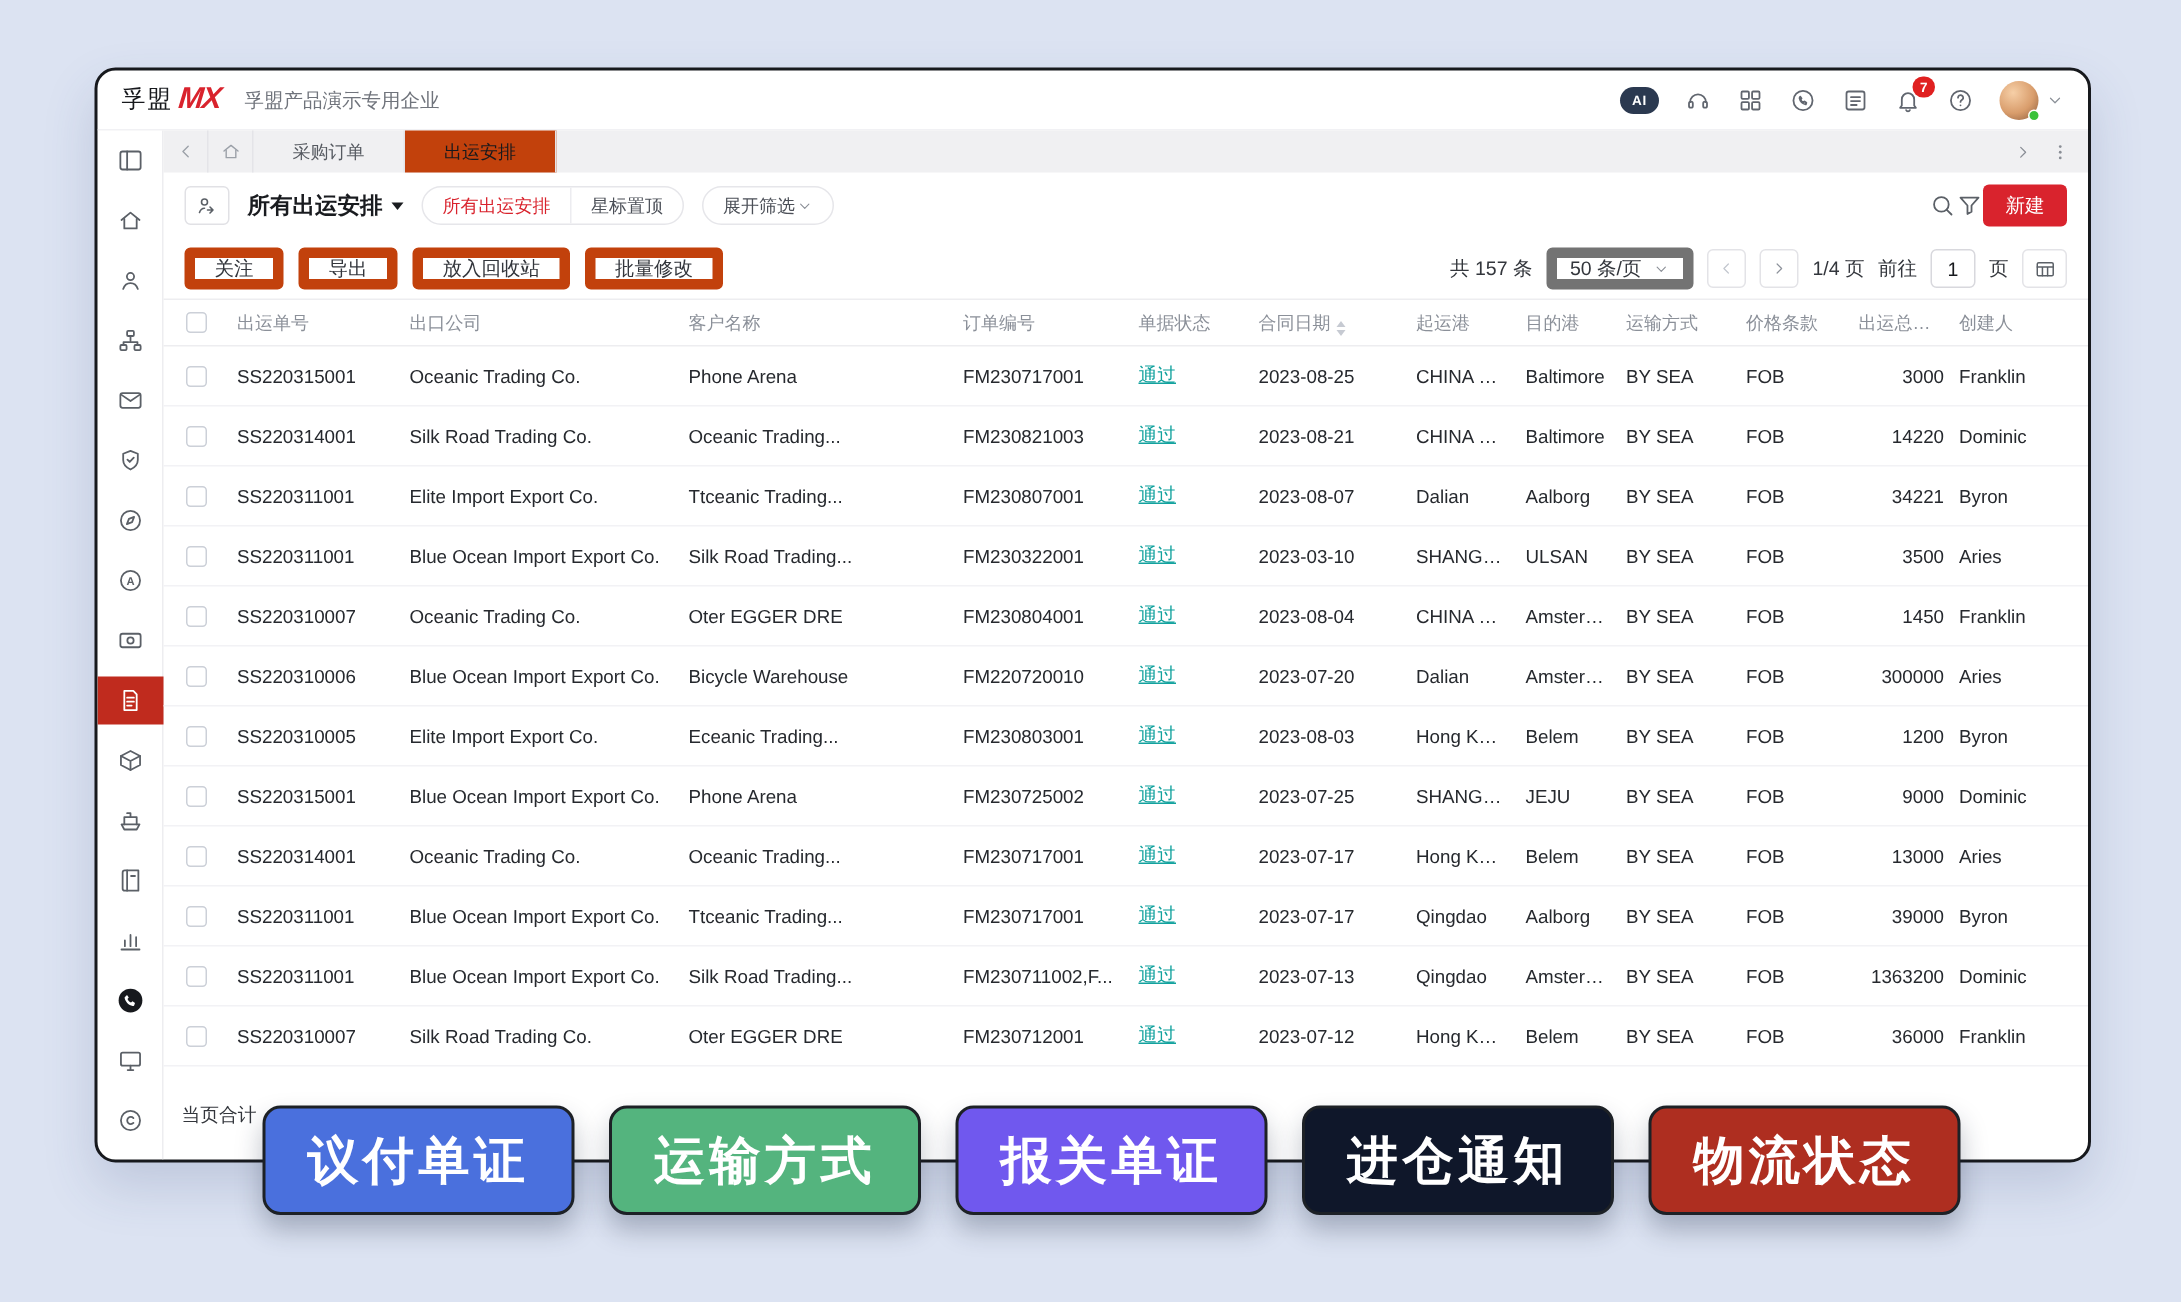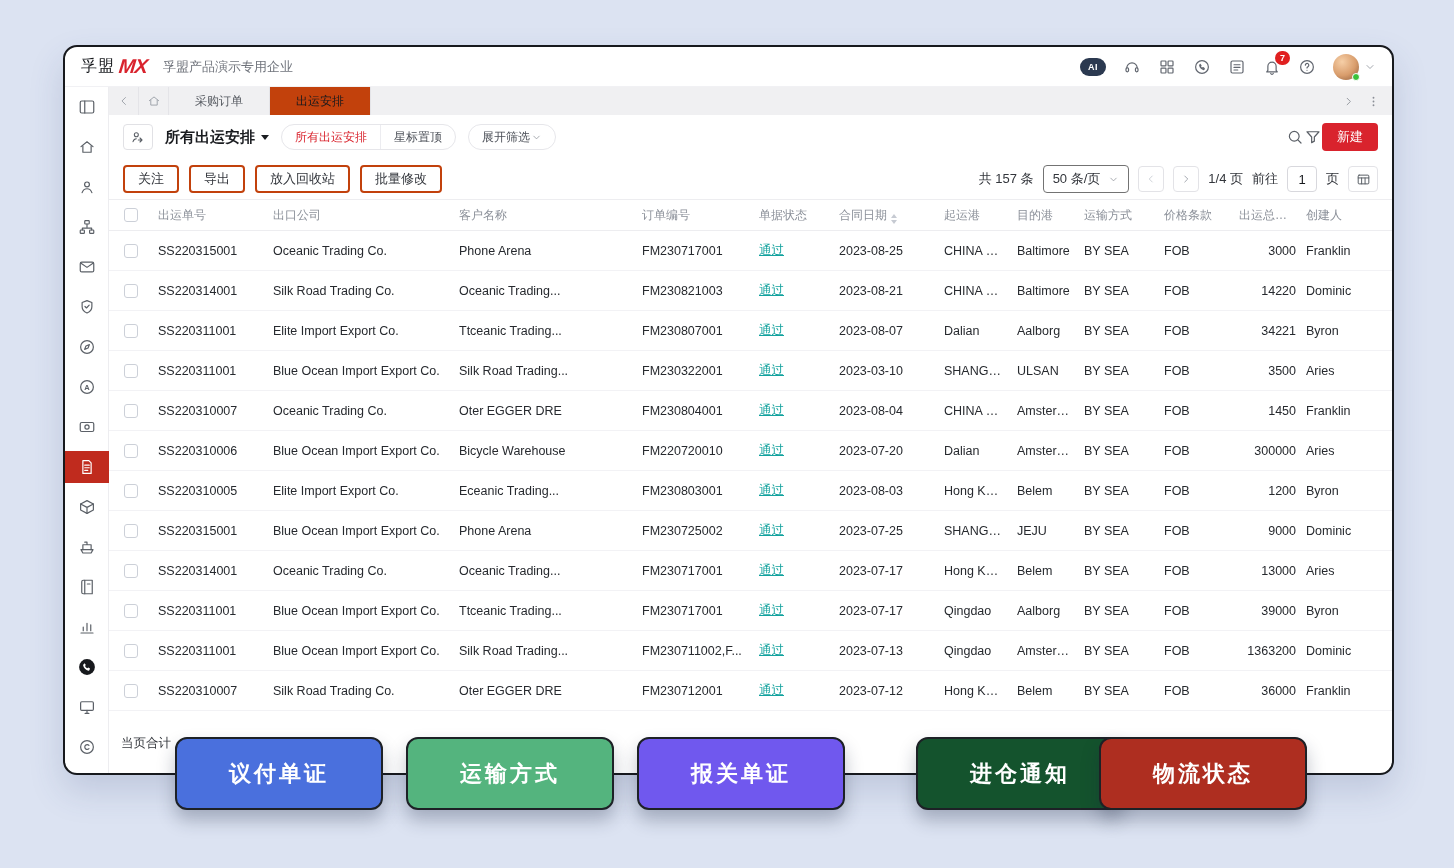--- a/index.html
+++ b/index.html
@@ -60,23 +60,23 @@
   .pill-seg { padding:0 13px; font-size:12px; color:#4c5058; display:flex; align-items:center; height:100%; }
   .pill-seg.red { color:#d9232d; }
   .pill-seg + .pill-seg { border-left:1px solid #ececf0; }
   .pill { border:1px solid #e6e6ea; border-radius:15px; height:26px; padding:0 13px; font-size:12px; color:#4c5058; display:flex; align-items:center; gap:1px; }
   .filter-right { margin-left:auto; display:flex; align-items:center; }
   .ficon { color:#5b6067; }
   .btn-new { background:#d9232d; color:#fff; font-size:13px; border:none; border-radius:4px; height:28px; padding:0 15px; display:flex; align-items:center; }
 
   
   .toolbar { height:40px; flex:none; display:flex; align-items:center; padding:0 14px; gap:10px; }
-  .tb-btn { height:28px; border:2px solid #c2410c; border-radius:4px; background:#fff; font-size:13px; color:#33363c; padding:0 13px; display:flex; align-items:center; }
+  .tb-btn { height:28px; border:7px solid #c2410c; border-radius:4px; background:#fff; font-size:13px; color:#33363c; padding:0 13px; display:flex; align-items:center; }
   .tb-right { margin-left:auto; display:flex; align-items:center; gap:9px; font-size:13px; color:#33363c; }
-  .select-box { height:28px; border:1px solid #737373; border-radius:4px; padding:0 9px; display:flex; align-items:center; gap:8px; color:#33363c; }
+  .select-box { height:28px; border:7px solid #737373; border-radius:4px; padding:0 9px; display:flex; align-items:center; gap:8px; color:#33363c; }
   .page-btn { width:26px; height:26px; border:1px solid #e3e3e7; border-radius:4px; display:flex; align-items:center; justify-content:center; color:#c2c6ce; }
   .page-btn.next { color:#8e939c; }
   .goto-input { width:30px; height:26px; border:1px solid #d8d8dd; border-radius:4px; text-align:center; font-size:13px; color:#17191d; font-family:inherit; }
   .tbl-cfg { width:30px; height:26px; border:1px solid #e3e3e7; border-radius:4px; display:flex; align-items:center; justify-content:center; color:#5b6067; }
 
   
   :root { --cols: 44px 115px 186px 183px 117px 80px 105px 73px 67px 80px 75px 70px 1fr; }
   .table-area { flex:1; display:flex; flex-direction:column; min-height:0; }
   .thead {
     display:grid; grid-template-columns:var(--cols); height:32px; flex:none; align-items:center;
@@ -101,21 +101,21 @@
     margin-top:auto; margin-bottom:14px; font-size:12.5px; color:#33363c;
   }
   .tfoot .label { grid-column:1 / 4; padding-left:12px; }
   .tfoot .total { grid-column:12; text-align:right; padding-right:8px; }
 
   
   .big-btn {
     position:absolute; top:737px; width:208px; height:73px;
     border:2.5px solid #1d2126; border-radius:12px;
     display:flex; align-items:center; justify-content:center;
-    color:#fff; font-size:22px; font-weight:bold; letter-spacing:3px;
+    color:#fff; font-size:34px; font-weight:bold; letter-spacing:3px;
     box-shadow:0 10px 18px rgba(25,35,60,.28); cursor:pointer;
   }
 </style>
 </head>
 <body>
 
 <div class="win">
 
   <div class="app-header">
     <span class="brand">孚盟</span>
@@ -637,18 +637,18 @@
 
 <div class="big-btn" style="left: 175px; background: rgb(74, 112, 221);">
     <span>议付单证</span>
   </div>
 <div class="big-btn" style="left: 406px; background: rgb(84, 180, 126);">
     <span>运输方式</span>
   </div>
 <div class="big-btn" style="left: 637px; background: rgb(112, 88, 238);">
     <span>报关单证</span>
   </div>
-<div class="big-btn" style="left: 916px; background: #14532d; align-items: center;">
+<div class="big-btn" style="left: 868px; background: #0f172a; align-items: center;">
     <span>进仓通知</span>
   </div>
 <div class="big-btn" style="left: 1099px; background: rgb(174, 46, 32);">
     <span>物流状态</span>
   </div>
 
 </body></html>

